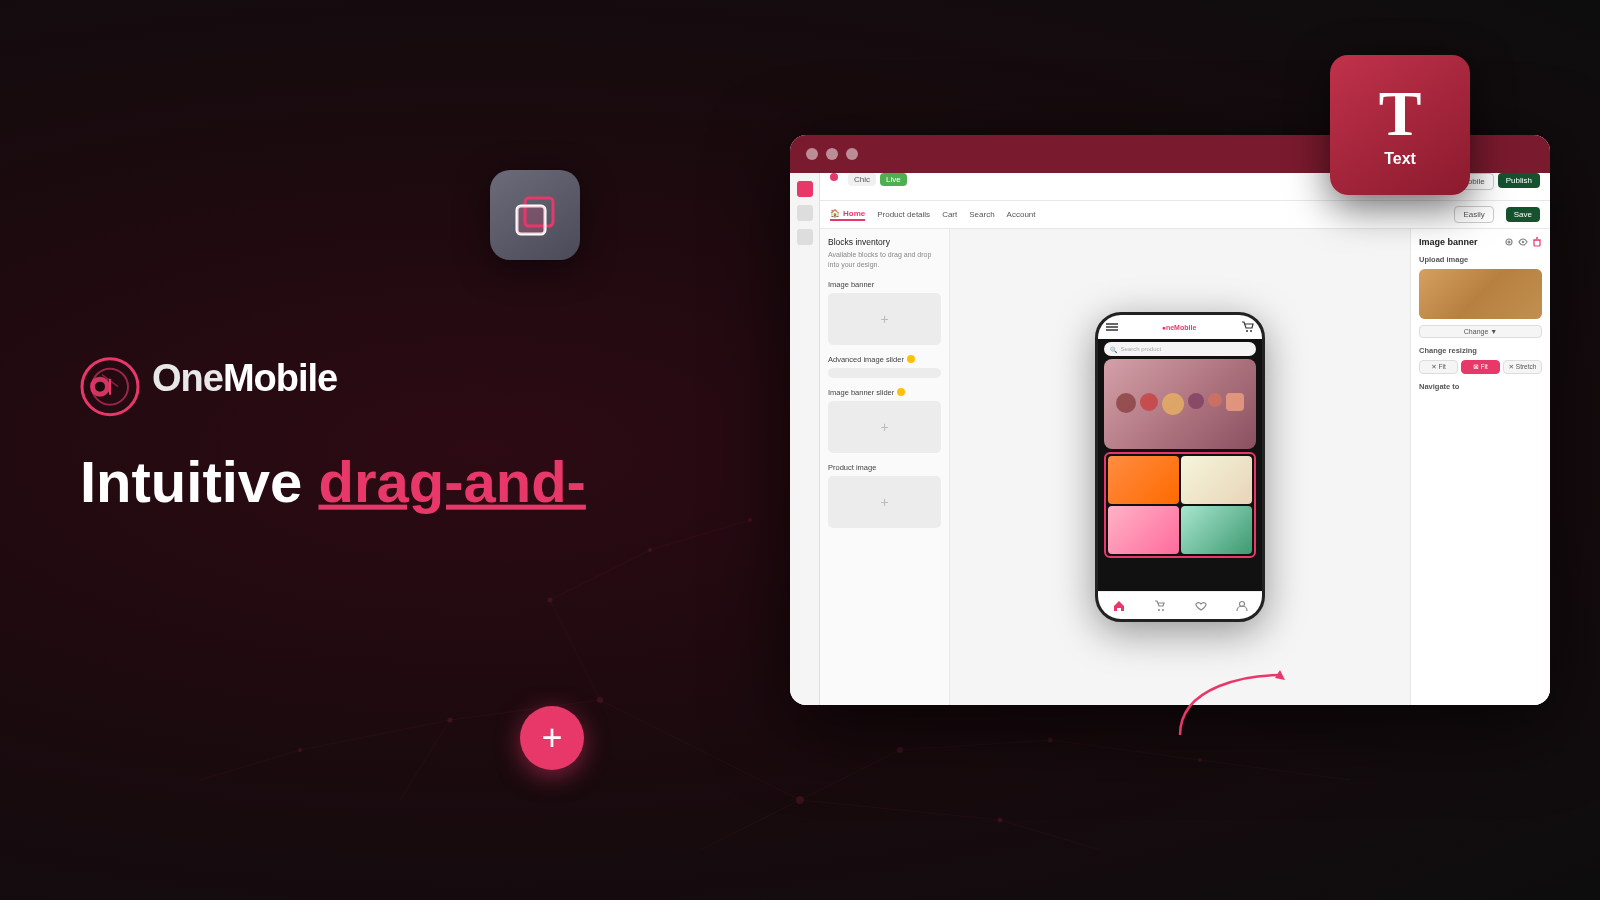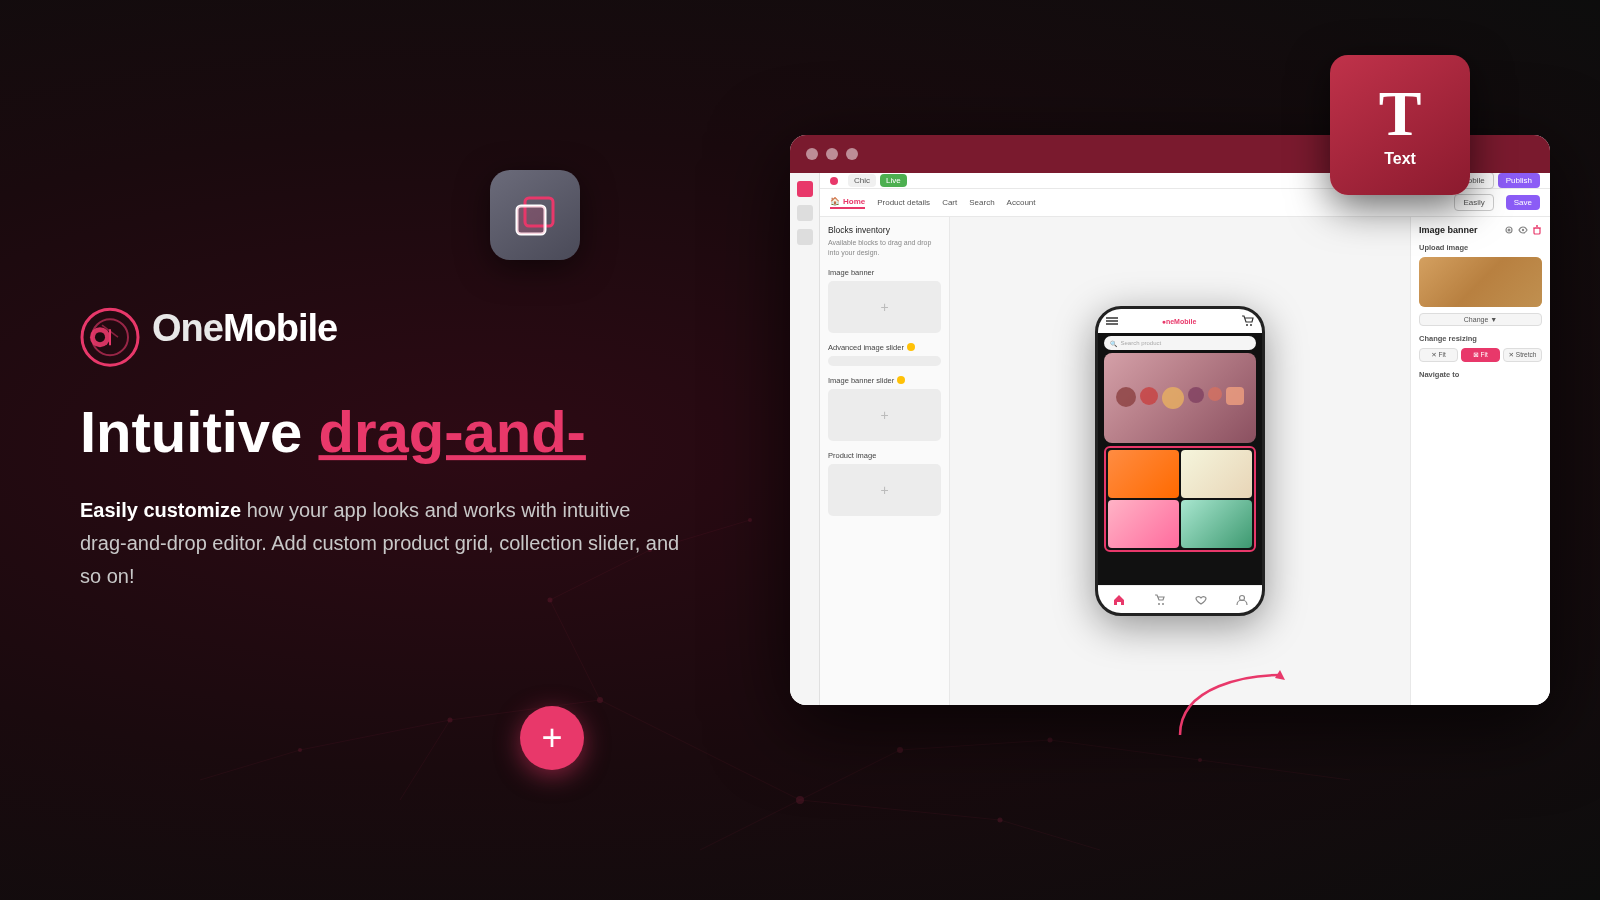--- a/index.html
+++ b/index.html
@@ -227,23 +227,23 @@
       flex: 1;
       display: flex;
       flex-direction: column;
       overflow: hidden;
     }
 
     
     .app-nav {
       background: #fff;
       border-bottom: 1px solid #e8e8e8;
-      height: 16px;
-      display: flex;
-      align-items: center;
+      height: 28px;
+      display: flex;
+      align-items: flex-start;
       padding: 0 10px;
       gap: 4px;
     }
 
     .app-nav-logo {
       display: flex;
       align-items: center;
       gap: 3px;
       margin-right: 6px;
     }
@@ -264,21 +264,21 @@
     }
 
     .nav-chip.live {
       background: #4caf50;
       color: #fff;
     }
 
     .nav-spacer { flex: 1; }
 
     .nav-btn {
-      background: #8b5cf6;
+      background: #14532d;
       color: #fff;
       border: none;
       border-radius: 4px;
       padding: 3px 8px;
       font-size: 8px;
       cursor: pointer;
     }
 
     .nav-btn.outline {
       background: transparent;
@@ -704,23 +704,20 @@
     </svg>
     <div class="logo-text">
       <span class="one">One</span><span class="mobile">Mobile</span>
     </div>
   </div>
 
   <div class="headline">
     Intuitive <span class="highlight">drag-and-</span><br>
   </div>
 
-  <div class="description">
-    <strong>Easily customize</strong><span> how your app looks and works with intuitive drag-and-drop editor. Add custom product grid, collection slider, and so on!</span>
-  </div>
 </div>
 
 <div class="float-drag-icon">
   <svg width="50" height="50" viewBox="0 0 50 50">
     <rect x="15" y="8" width="28" height="28" rx="4" fill="none" stroke="#e8386a" stroke-width="3"></rect>
     <rect x="7" y="16" width="28" height="28" rx="4" fill="none" stroke="#fff" stroke-width="3"></rect>
     <rect x="7" y="16" width="28" height="28" rx="4" fill="rgba(232,56,106,0.2)"></rect>
   </svg>
 </div>
 

